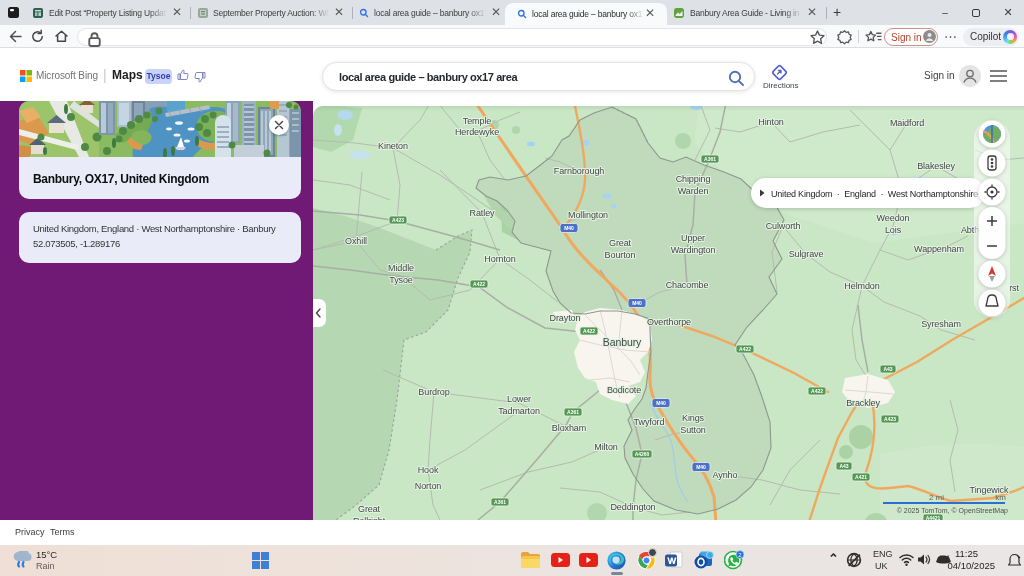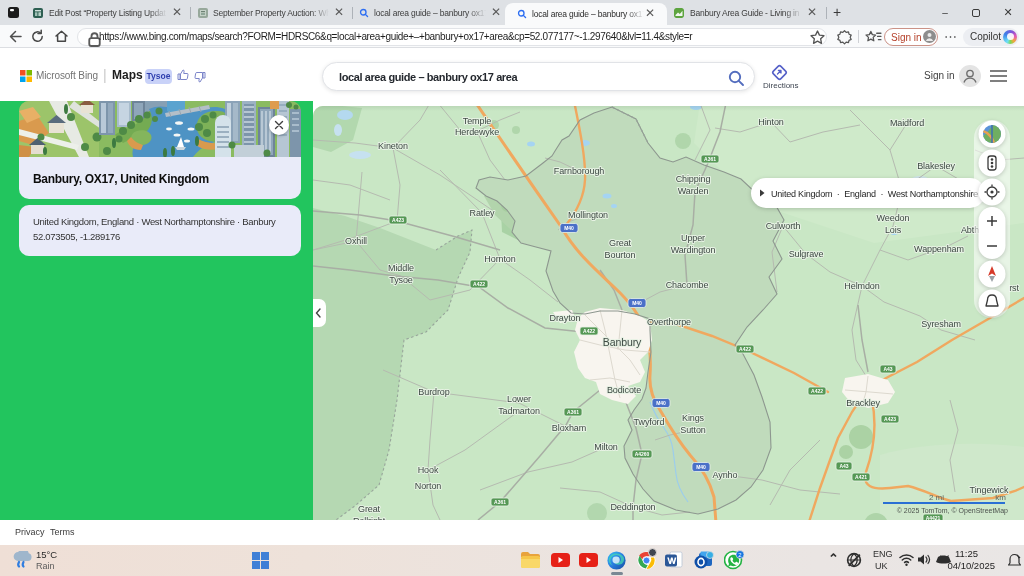--- a/index.html
+++ b/index.html
@@ -16,24 +16,24 @@
 .wbtn{position:absolute;top:0;width:14px;height:25px;color:#3a3a3a;font-size:10px;text-align:center;line-height:25px}
 
 #toolbar{left:0;top:25px;width:1024px;height:23px;background:#f9fafb;border-bottom:1px solid #dcdee2}
 #urlpill{position:absolute;left:77px;top:2.5px;width:750px;height:18px;background:#fff;border:1px solid #e2e4e8;border-radius:10px}
 #urltext{position:absolute;left:99px;top:5.5px;font-size:10px;color:#1f1f1f;letter-spacing:-0.35px;white-space:nowrap}
 .ticon{position:absolute;top:3px;width:17px;height:17px}
 
 #bhead{left:0;top:48px;width:1024px;height:55px;background:#fff}
 #searchpill{position:absolute;left:322px;top:14px;width:433px;height:29px;background:#fff;border:1px solid #e1e3e7;border-radius:15px;box-shadow:0 1px 4px rgba(0,0,0,.10)}
 
-#panel{left:0;top:101px;width:313px;height:419px;background:#22c55e}
+#panel{left:0;top:101px;width:313px;height:419px;background:#701a75}
 #card1{position:absolute;left:19px;top:0;width:282px;height:98px;border-radius:10px;overflow:hidden}
 #card1 .ttl{position:absolute;left:0;top:56px;width:282px;height:42px;background:#e9ebf9}
-#card2{position:absolute;left:19px;top:104px;width:282px;height:51px;background:#e9ebf9;border-radius:10px;font-size:9.5px;color:#333;letter-spacing:-0.3px;white-space:nowrap}
+#card2{position:absolute;left:19px;top:111px;width:282px;height:51px;background:#e9ebf9;border-radius:10px;font-size:9.5px;color:#333;letter-spacing:-0.3px;white-space:nowrap}
 
 #foot{left:0;top:520px;width:1024px;height:25px;background:#fff;font-size:9px;color:#3b3b3b}
 
 #taskbar{left:0;top:545px;width:1024px;height:31px;background:linear-gradient(90deg,#efdfd6 0%,#eee2da 30%,#ebe4e1 60%,#e9e6e5 100%)}
 </style></head>
 <body>
 <div id="stage">
 
 <div class="abs" id="tabstrip">
   <svg style="position:absolute;left:7px;top:6px" width="13" height="13" viewBox="0 0 13 13">
@@ -102,21 +102,20 @@
         <path d="M12.2 2.2v3.2H9" fill="none" stroke="#474747" stroke-width="1.5" stroke-linecap="round" stroke-linejoin="round"></path>
       </svg>
   <svg class="ticon" style="left:53px" viewBox="0 0 17 17">
         <path d="M3 8 8.5 3.2 14 8M4.6 7v6.3h7.8V7" fill="none" stroke="#474747" stroke-width="1.5" stroke-linecap="round" stroke-linejoin="round"></path>
       </svg>
   <div id="urlpill"></div>
   <svg class="ticon" style="left:86px;top:6px" width="11" height="11" viewBox="0 0 13 13">
         <rect x="2.5" y="5.5" width="8" height="6" rx="1.5" fill="none" stroke="#5a5a5a" stroke-width="1.4"></rect>
         <path d="M4.2 5.5V4a2.3 2.3 0 0 1 4.6 0v1.5" fill="none" stroke="#5a5a5a" stroke-width="1.4"></path>
       </svg>
-  <div id="urltext">https://www.bing.com/maps/search?FORM=HDRSC6&amp;q=local+area+guide+–+banbury+ox17+area&amp;cp=52.077177~-1.297640&amp;lvl=11.4&amp;style=r</div>
   <svg class="ticon" style="left:809px;top:3.5px" width="15" height="15" viewBox="0 0 15 15">
         <path d="M7.5 1.8 9.2 5.4 13.2 5.9 10.3 8.7 11 12.6 7.5 10.7 4 12.6 4.7 8.7 1.8 5.9 5.8 5.4Z" fill="none" stroke="#555" stroke-width="1.2" stroke-linejoin="round"></path>
       </svg>
   <svg class="ticon" style="left:836px;top:3.5px" width="15" height="15" viewBox="0 0 15 15">
         <path d="M7.5 1.5 9 3l2-.4.5 2 1.9.8-.9 1.9.9 1.9-1.9.8-.5 2-2-.4-1.5 1.5L6 11.6l-2 .4-.5-2-1.9-.8.9-1.9-.9-1.9 1.9-.8.5-2 2 .4Z" fill="none" stroke="#555" stroke-width="1.1" stroke-linejoin="round"></path>
       </svg>
   <div style="position:absolute;left:858px;top:5px;width:1px;height:13px;background:#cfd1d5"></div>
   <svg class="ticon" style="left:865px;top:3.5px" width="16" height="15" viewBox="0 0 16 15">
         <path d="M5.5 1.8 6.9 4.8 10 5.2 7.7 7.4 8.3 10.6 5.5 9 2.7 10.6 3.3 7.4 1 5.2 4.1 4.8Z" fill="none" stroke="#555" stroke-width="1.2" stroke-linejoin="round"></path>
         <path d="M11 3.5h4M11.8 6.5h3.2M12.6 9.5h2.4" stroke="#555" stroke-width="1.2" stroke-linecap="round"></path>

